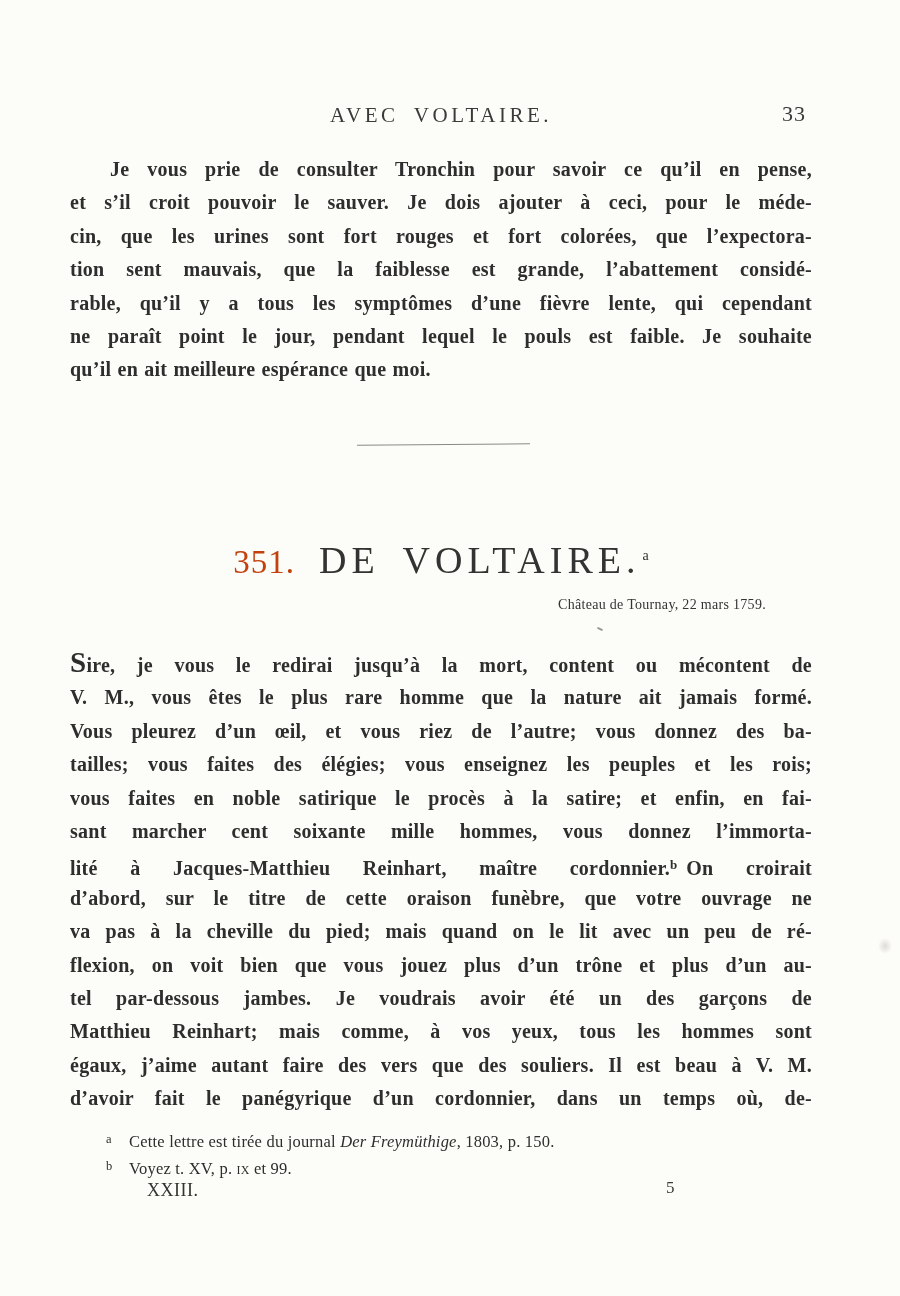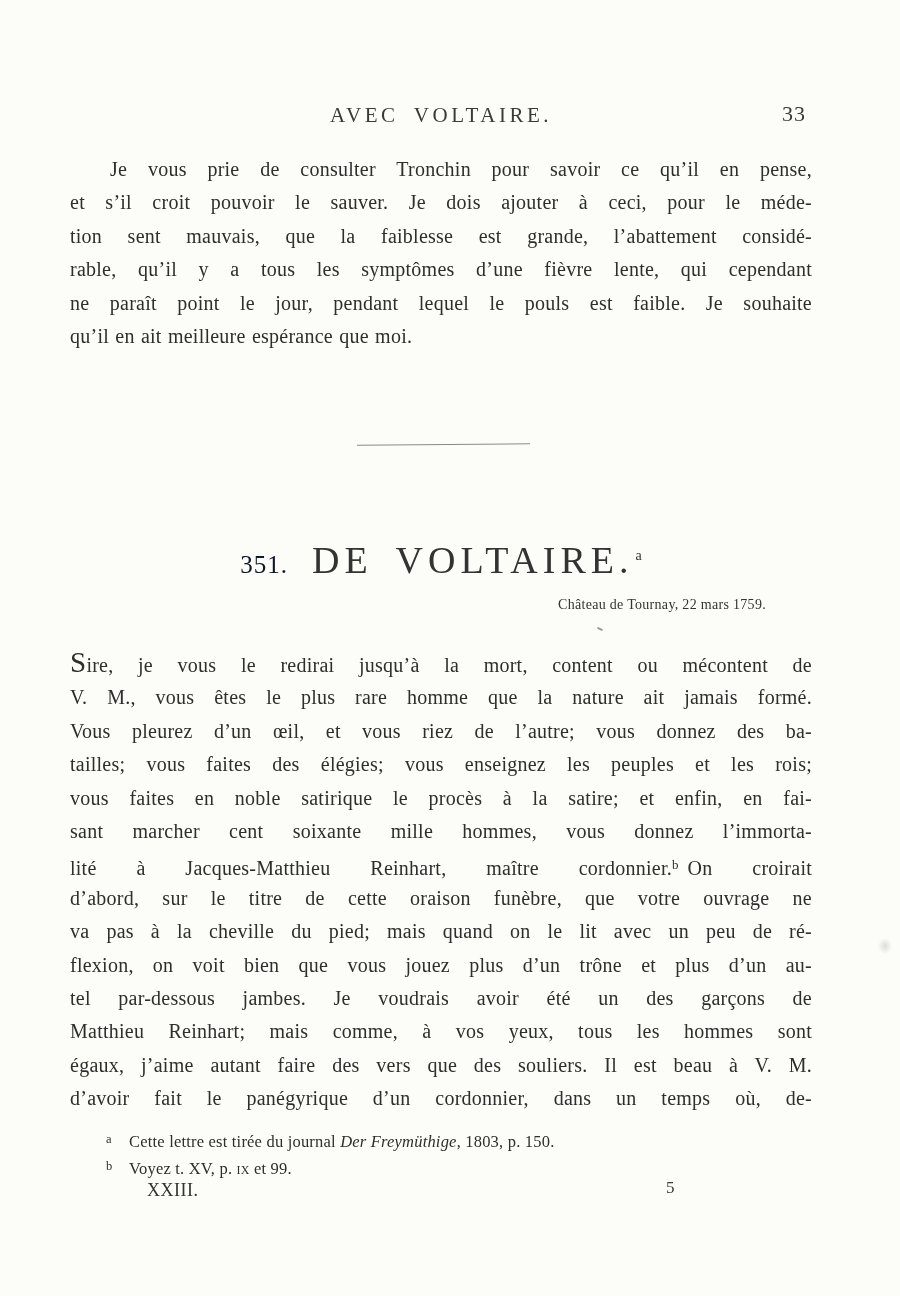--- a/index.html
+++ b/index.html
@@ -50,20 +50,21 @@
   .jline {
     font-size: 20px;
     line-height: 33.4px;
     height: 33.4px;
     overflow: hidden;
     text-align: justify;
     text-align-last: justify;
     letter-spacing: 0.25px;
     word-spacing: 1px;
     white-space: normal;
+    font-weight: bold;
   }
   .jline.last {
     text-align: left;
     text-align-last: left;
   }
   .jline.indent { padding-left: 40px; }
   .drop-cap {
     font-size: 29px;
     line-height: 1;
   }
@@ -86,24 +87,24 @@
   
   .letter-heading {
     position: absolute;
     left: 70px;
     width: 742px;
     top: 538px;
     text-align: center;
     white-space: nowrap;
   }
   .letter-number {
-    font-size: 25px;
+    font-size: 33px;
     letter-spacing: 1px;
     margin-right: 24px;
-    color: #0f172a;
+    color: #c2410c;
   }
   .letter-title {
     font-size: 38px;
     letter-spacing: 5px;
     word-spacing: 9px;
     color: #333;
   }
   .heading-fn-ref {
     font-size: 14px;
     vertical-align: 13px;
@@ -180,20 +181,21 @@
 <body>
 
 <div class="page">
 
   <div class="running-header">AVEC VOLTAIRE.</div>
   <div class="page-number">33</div>
 
   <div class="text-col prev-letter">
     <div class="jline indent">Je vous prie de consulter Tronchin pour savoir ce qu’il en pense,</div>
     <div class="jline">et s’il croit pouvoir le sauver. Je dois ajouter à ceci, pour le méde-</div>
+    <div class="jline">cin, que les urines sont fort rouges et fort colorées, que l’expectora-</div>
     <div class="jline">tion sent mauvais, que la faiblesse est grande, l’abattement considé-</div>
     <div class="jline">rable, qu’il y a tous les symptômes d’une fièvre lente, qui cependant</div>
     <div class="jline">ne paraît point le jour, pendant lequel le pouls est faible. Je souhaite</div>
     <div class="jline last">qu’il en ait meilleure espérance que moi.</div>
   </div>
 
   <div class="divider"></div>
 
   <div class="letter-heading">
     <span class="letter-number">351.</span><span class="letter-title">DE VOLTAIRE.</span><span class="heading-fn-ref">a</span>

